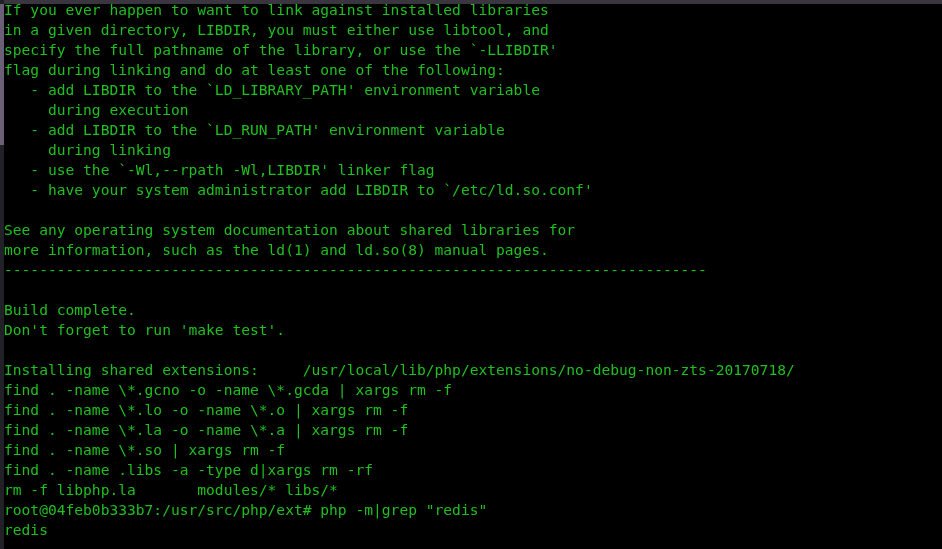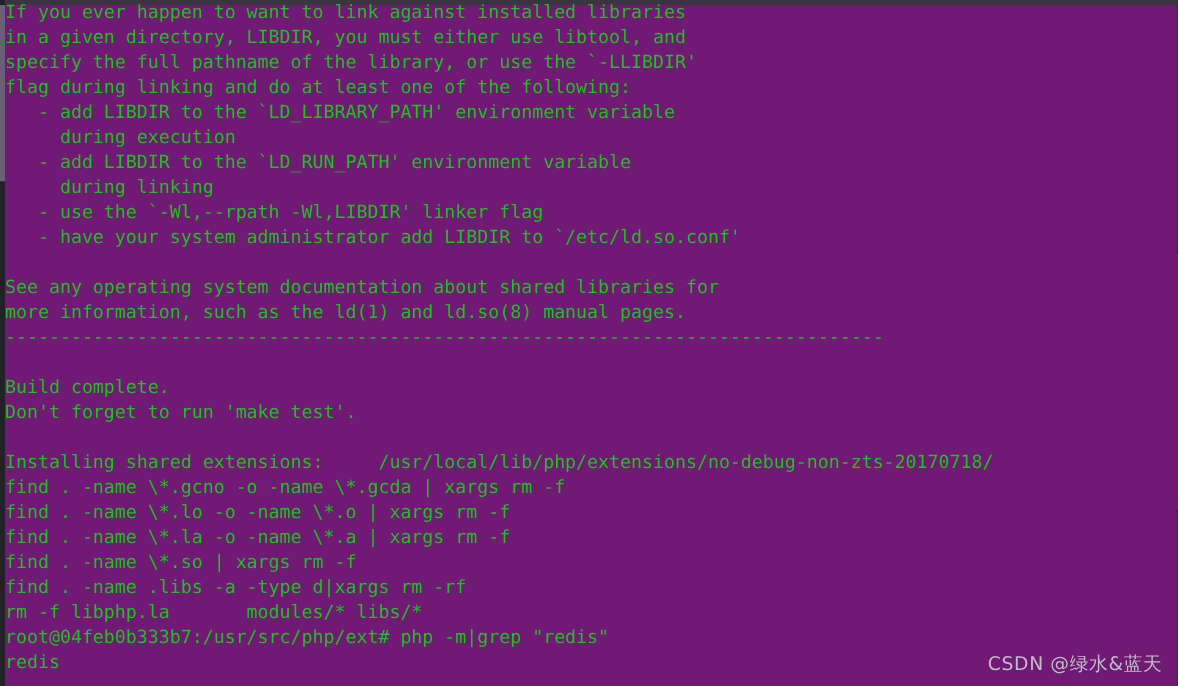--- a/index.html
+++ b/index.html
@@ -4,21 +4,21 @@
 <style>
   html, body {
     margin: 0;
     padding: 0;
     background: #1c1c1c;
   }
   #terminal-window {
     position: relative;
     width: 942px;
     height: 549px;
-    background: #701a75;
+    background: #000000;
     overflow: hidden;
     font-family: "DejaVu Sans Mono", "Liberation Mono", monospace;
   }
   #top-edge-strip {
     position: absolute;
     left: 0;
     top: 0;
     width: 942px;
     height: 4px;
     background: #3a3640;
@@ -76,15 +76,14 @@
 <div id="terminal-window">
 
   <div id="top-edge-strip"></div>
 
   <div id="scrollbar-track">
     <div id="scrollbar-thumb"></div>
   </div>
 
   <div id="terminal-output"><span class="term-line">If you ever happen to want to link against installed libraries</span><span class="term-line">in a given directory, LIBDIR, you must either use libtool, and</span><span class="term-line">specify the full pathname of the library, or use the `-LLIBDIR'</span><span class="term-line">flag during linking and do at least one of the following:</span><span class="term-line">   - add LIBDIR to the `LD_LIBRARY_PATH' environment variable</span><span class="term-line">     during execution</span><span class="term-line">   - add LIBDIR to the `LD_RUN_PATH' environment variable</span><span class="term-line">     during linking</span><span class="term-line">   - use the `-Wl,--rpath -Wl,LIBDIR' linker flag</span><span class="term-line">   - have your system administrator add LIBDIR to `/etc/ld.so.conf'</span><span class="term-line">&nbsp;</span><span class="term-line">See any operating system documentation about shared libraries for</span><span class="term-line">more information, such as the ld(1) and ld.so(8) manual pages.</span><span class="term-line">--------------------------------------------------------------------------------</span><span class="term-line">&nbsp;</span><span class="term-line">Build complete.</span><span class="term-line">Don't forget to run 'make test'.</span><span class="term-line">&nbsp;</span><span class="term-line">Installing shared extensions:     /usr/local/lib/php/extensions/no-debug-non-zts-20170718/</span><span class="term-line">find . -name \*.gcno -o -name \*.gcda | xargs rm -f</span><span class="term-line">find . -name \*.lo -o -name \*.o | xargs rm -f</span><span class="term-line">find . -name \*.la -o -name \*.a | xargs rm -f</span><span class="term-line">find . -name \*.so | xargs rm -f</span><span class="term-line">find . -name .libs -a -type d|xargs rm -rf</span><span class="term-line">rm -f libphp.la       modules/* libs/*</span><span class="term-line">root@04feb0b333b7:/usr/src/php/ext# php -m|grep "redis"</span><span class="term-line">redis</span></div>
 
-  <div id="watermark">CSDN @绿水&amp;蓝天</div>
 
 </div>
 
 </body></html>

